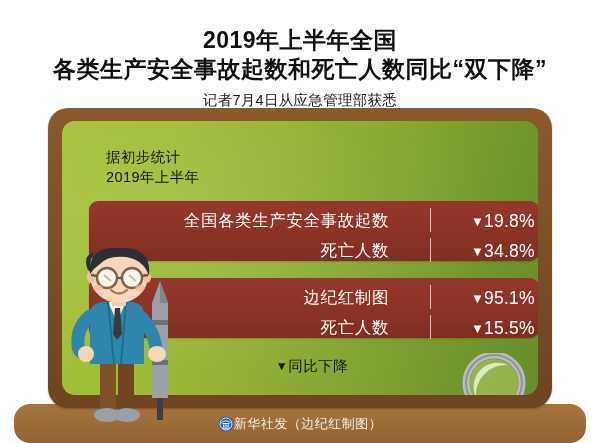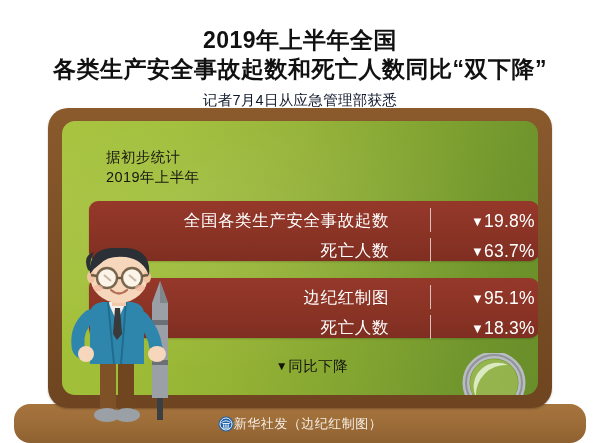--- a/index.html
+++ b/index.html
@@ -233,34 +233,34 @@
 
       <div class="bar bar-1">
         <div class="bar-row" style="margin-top:1px;">
           <span class="bar-label">全国各类生产安全事故起数</span>
           <span class="bar-divider"></span>
           <span class="bar-value"><span class="tri">▼</span><span>19.8%</span></span>
         </div>
         <div class="bar-row">
           <span class="bar-label">死亡人数</span>
           <span class="bar-divider"></span>
-          <span class="bar-value"><span class="tri">▼</span><span>63.7%</span></span>
+          <span class="bar-value"><span class="tri">▼</span><span>34.8%</span></span>
         </div>
       </div>
 
       <div class="bar bar-2">
         <div class="bar-row" style="margin-top:1px;">
           <span class="bar-label">边纪红制图</span>
           <span class="bar-divider"></span>
           <span class="bar-value"><span class="tri">▼</span><span>95.1%</span></span>
         </div>
         <div class="bar-row">
           <span class="bar-label">死亡人数</span>
           <span class="bar-divider"></span>
-          <span class="bar-value"><span class="tri">▼</span><span>18.3%</span></span>
+          <span class="bar-value"><span class="tri">▼</span><span>15.5%</span></span>
         </div>
       </div>
 
       <div class="legend"><span class="tri">▼</span><span>同比下降</span></div>
 
       <div class="magnifier">
         <svg viewBox="0 0 86 80" width="86" height="80">
           <line x1="55" y1="48" x2="80" y2="74" stroke="#3b4046" stroke-width="10" stroke-linecap="round"></line>
           <line x1="55" y1="48" x2="78" y2="72" stroke="#5c646d" stroke-width="5" stroke-linecap="round"></line>
           <circle cx="34" cy="30" r="28" fill="none" stroke="#b9bcc0" stroke-width="7"></circle>

